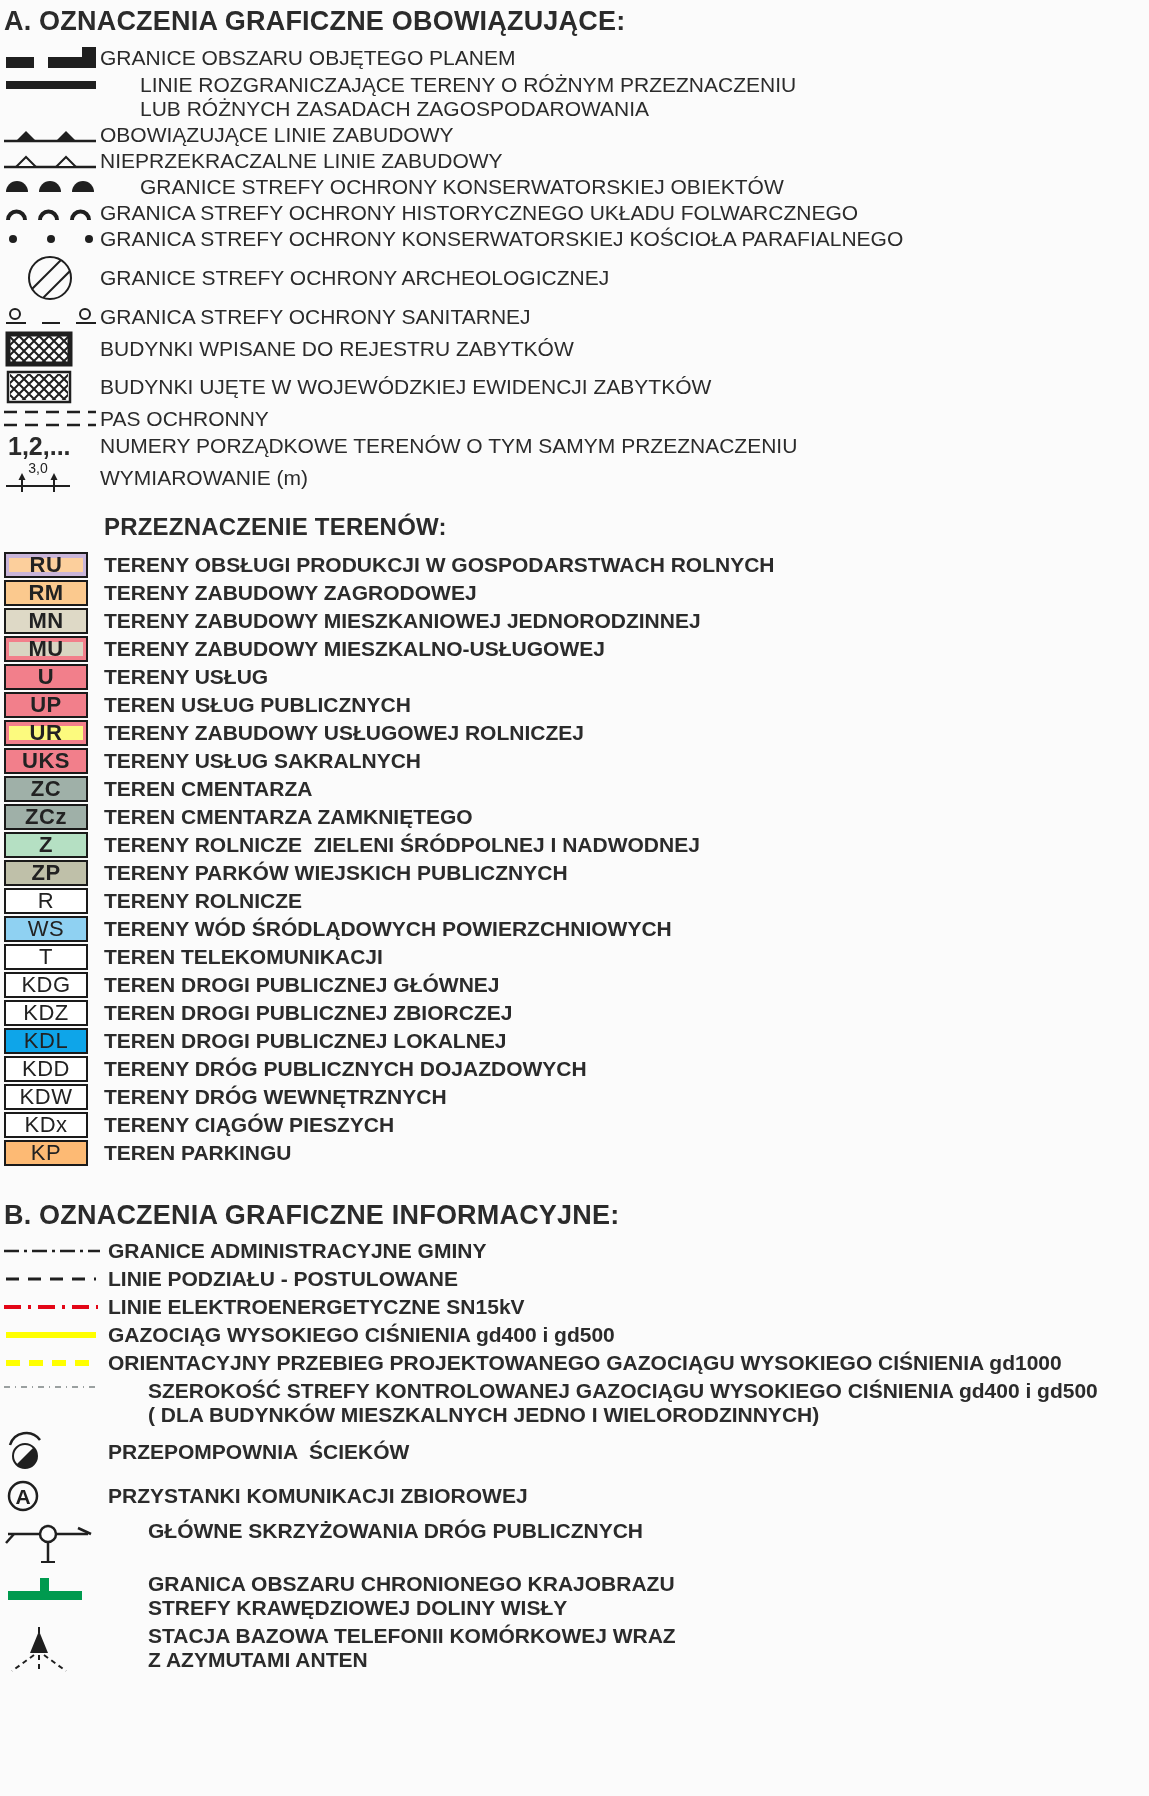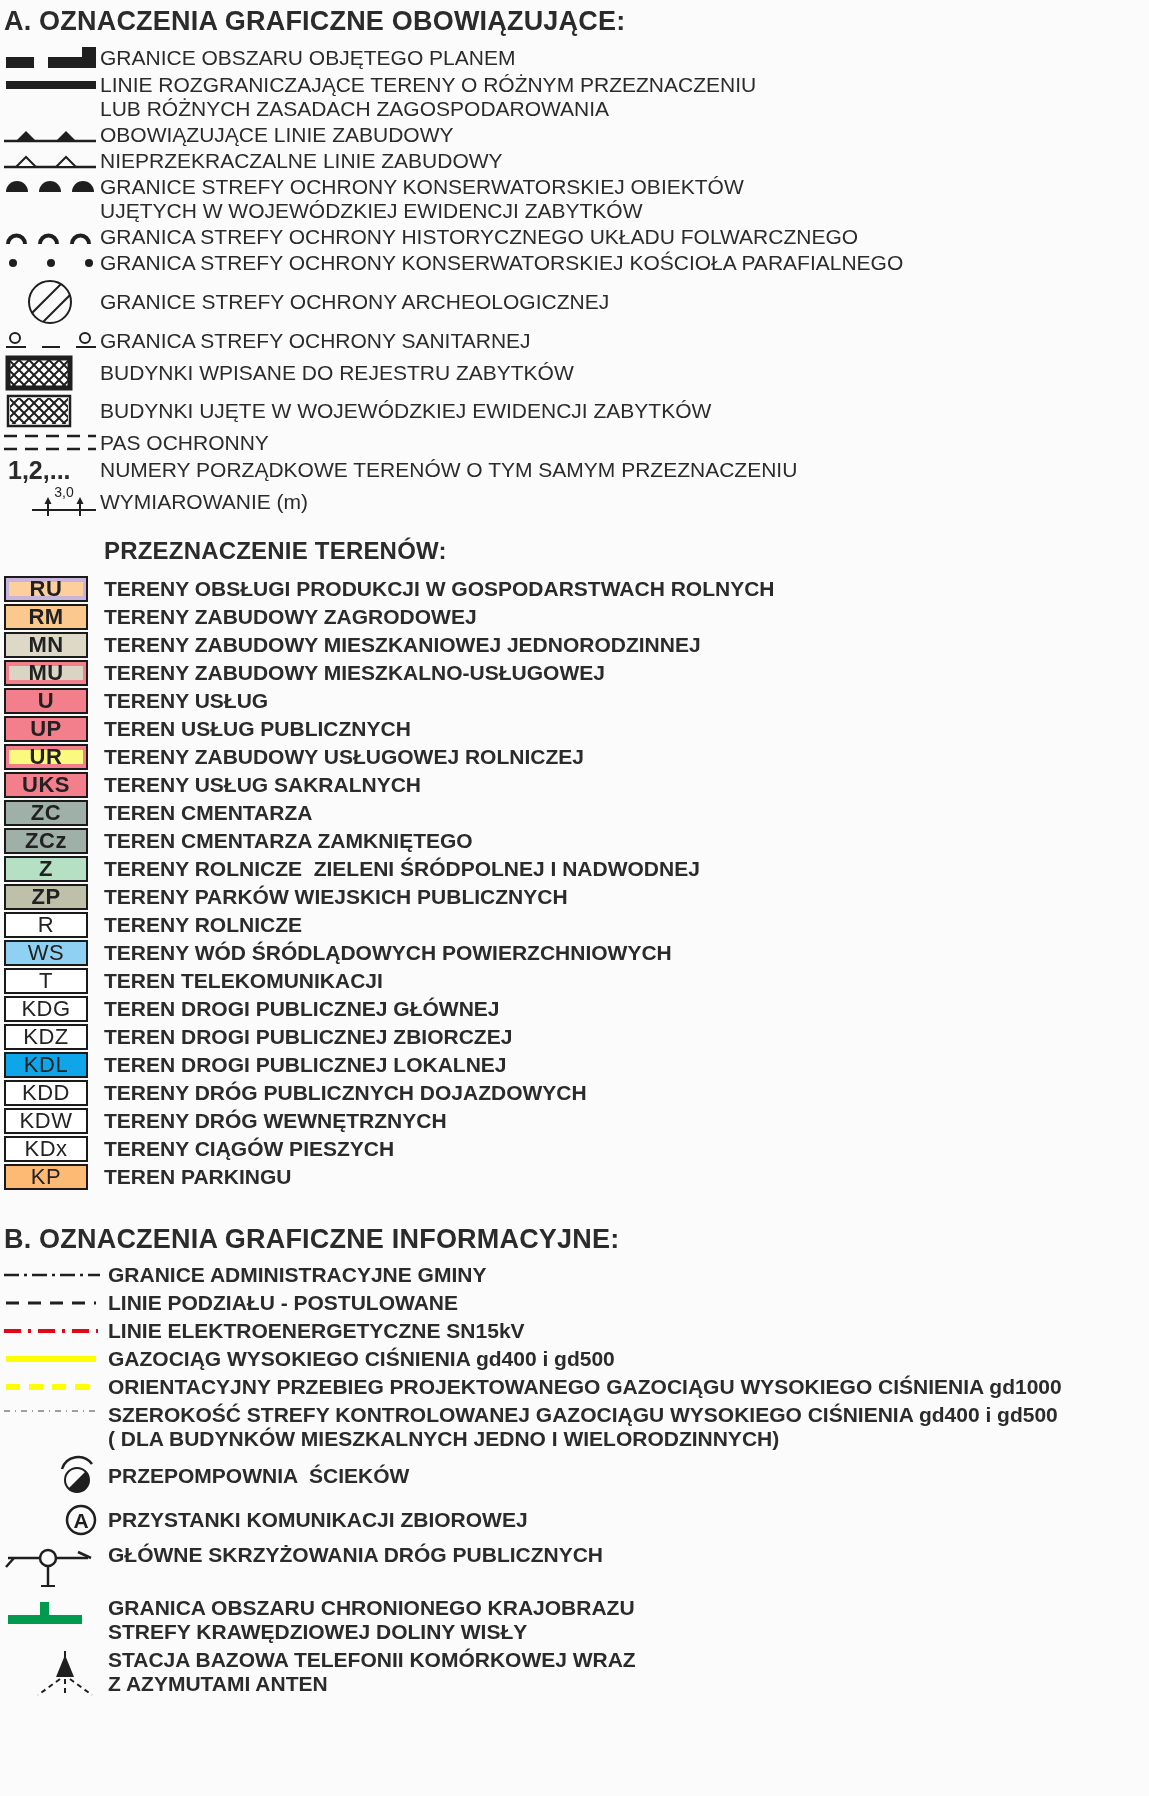--- a/index.html
+++ b/index.html
@@ -13,26 +13,26 @@
   h1.sec-title{
     font-size:27px;font-weight:bold;color:#2b2b2b;
     margin:2px 0 8px 0;letter-spacing:.2px;white-space:pre;
   }
   h2.lu-title{
     font-size:24px;font-weight:bold;color:#2b2b2b;
     margin:18px 0 10px 100px;letter-spacing:.2px;
   }
   
   .row{display:flex;align-items:center;margin:2px 0;}
-  .row.top{align-items:flex-start;}
+  .row.top{align-items:flex-start;gap:40px;}
   .row.top .sym{margin-top:1px;}
   .sym{
     width:96px;flex:0 0 96px;display:flex;align-items:center;justify-content:flex-start;
   }
-  .sym.ctr{justify-content:flex-end;}
+  .sym.ctr{justify-content:flex-start;}
   .lbl{
     font-size:21px;line-height:24px;color:#2b2b2b;
     white-space:pre-wrap;
   }
   .lbl.b{font-weight:bold;}
   .sym-text{
     font-size:25px;font-weight:bold;color:#2b2b2b;padding-left:4px;line-height:26px;
   }
   .sym-text.it{font-style:italic;font-weight:normal;font-size:24px;}
   
@@ -96,21 +96,21 @@
         <div class="lbl"><div>NIEPRZEKRACZALNE LINIE ZABUDOWY</div></div>
       </div>
       <div class="row top">
         <div class="sym">
           <svg width="96" height="18" viewBox="0 0 96 18">
      <path d="M2 16 A11 11 0 0 1 24 16 Z" fill="#1f1f1f"></path>
      <path d="M35 16 A11 11 0 0 1 57 16 Z" fill="#1f1f1f"></path>
      <path d="M68 16 A11 11 0 0 1 90 16 Z" fill="#1f1f1f"></path>
           </svg>
         </div>
-        <div class="lbl"><div>GRANICE STREFY OCHRONY KONSERWATORSKIEJ OBIEKTÓW</div><div>UJĘTYCH W WOJEWÓDZKIEJ EWIDENCJI ZABYTKÓW</div></div>
+        <div class="lbl"><div>GRANICE STREFY OCHRONY KONSERWATORSKIEJ OBIEKTÓW</div></div>
       </div>
       <div class="row">
         <div class="sym">
           <svg width="96" height="20" viewBox="0 0 96 20">
      <path d="M4 17 A8.5 8.5 0 0 1 21 17" stroke="#1f1f1f" stroke-width="4" fill="none"></path>
      <path d="M36 17 A8.5 8.5 0 0 1 53 17" stroke="#1f1f1f" stroke-width="4" fill="none"></path>
      <path d="M68 17 A8.5 8.5 0 0 1 85 17" stroke="#1f1f1f" stroke-width="4" fill="none"></path>
           </svg>
         </div>
         <div class="lbl"><div>GRANICA STREFY OCHRONY HISTORYCZNEGO UKŁADU FOLWARCZNEGO</div></div>

